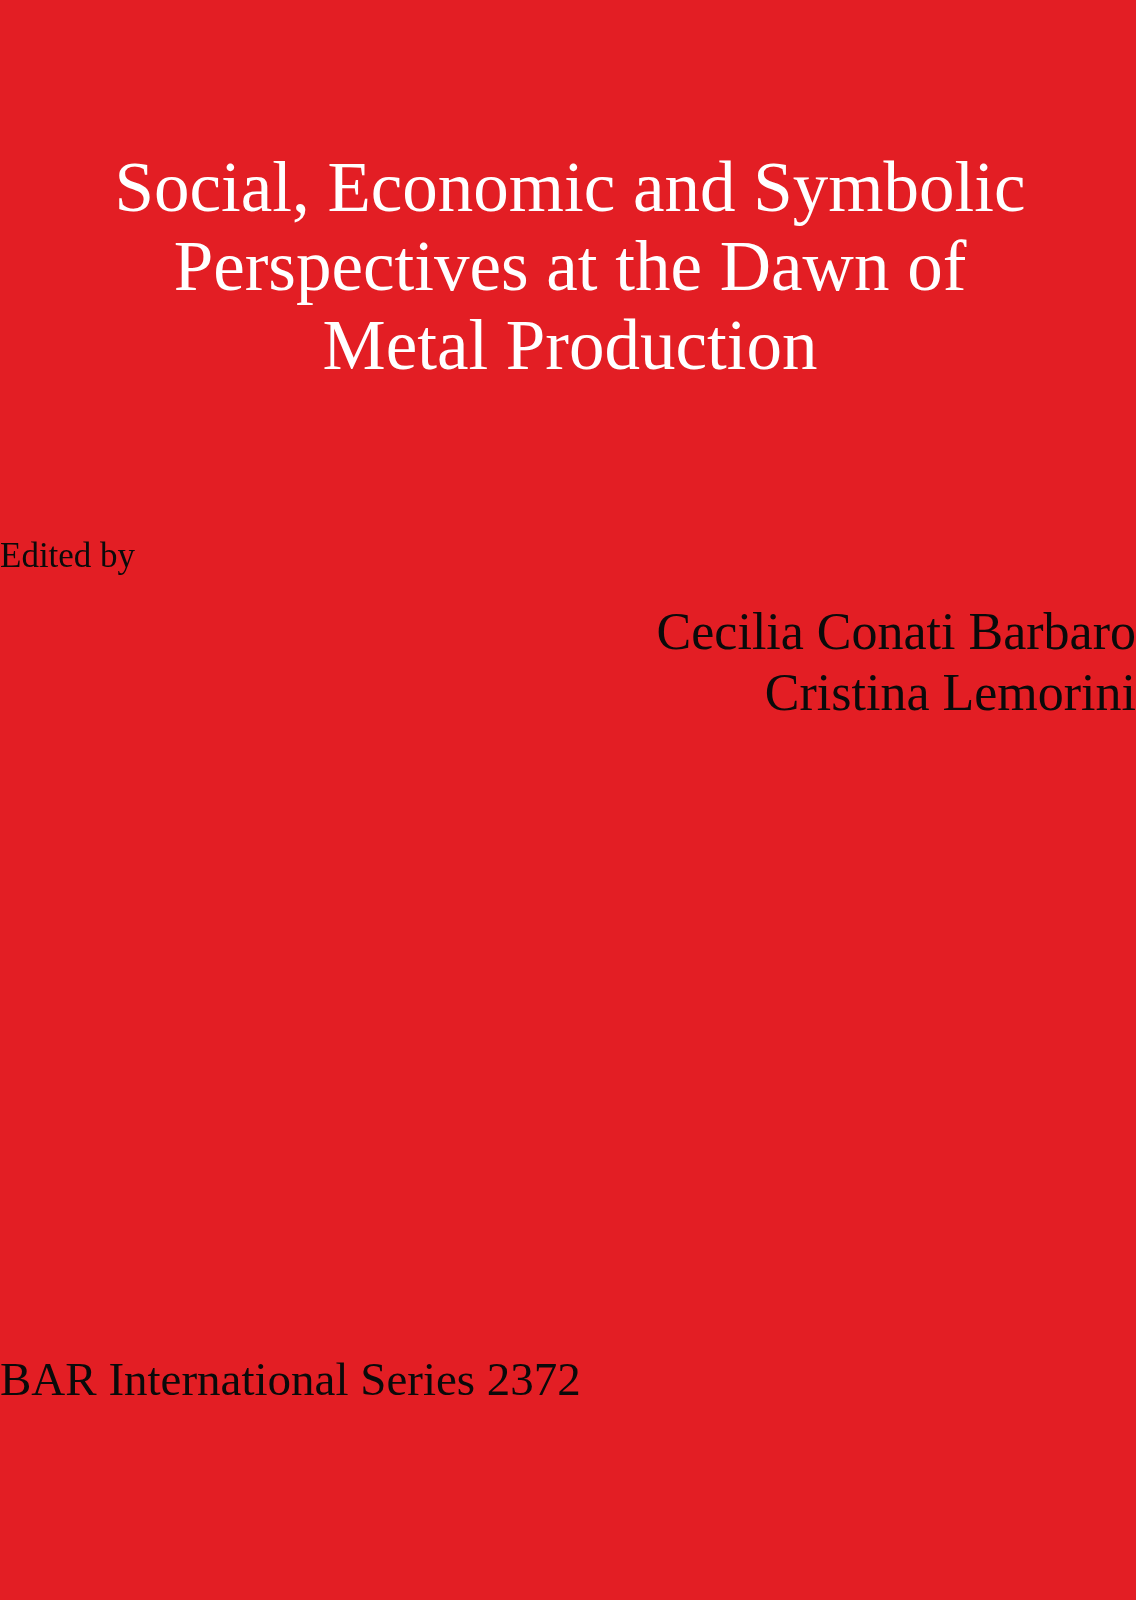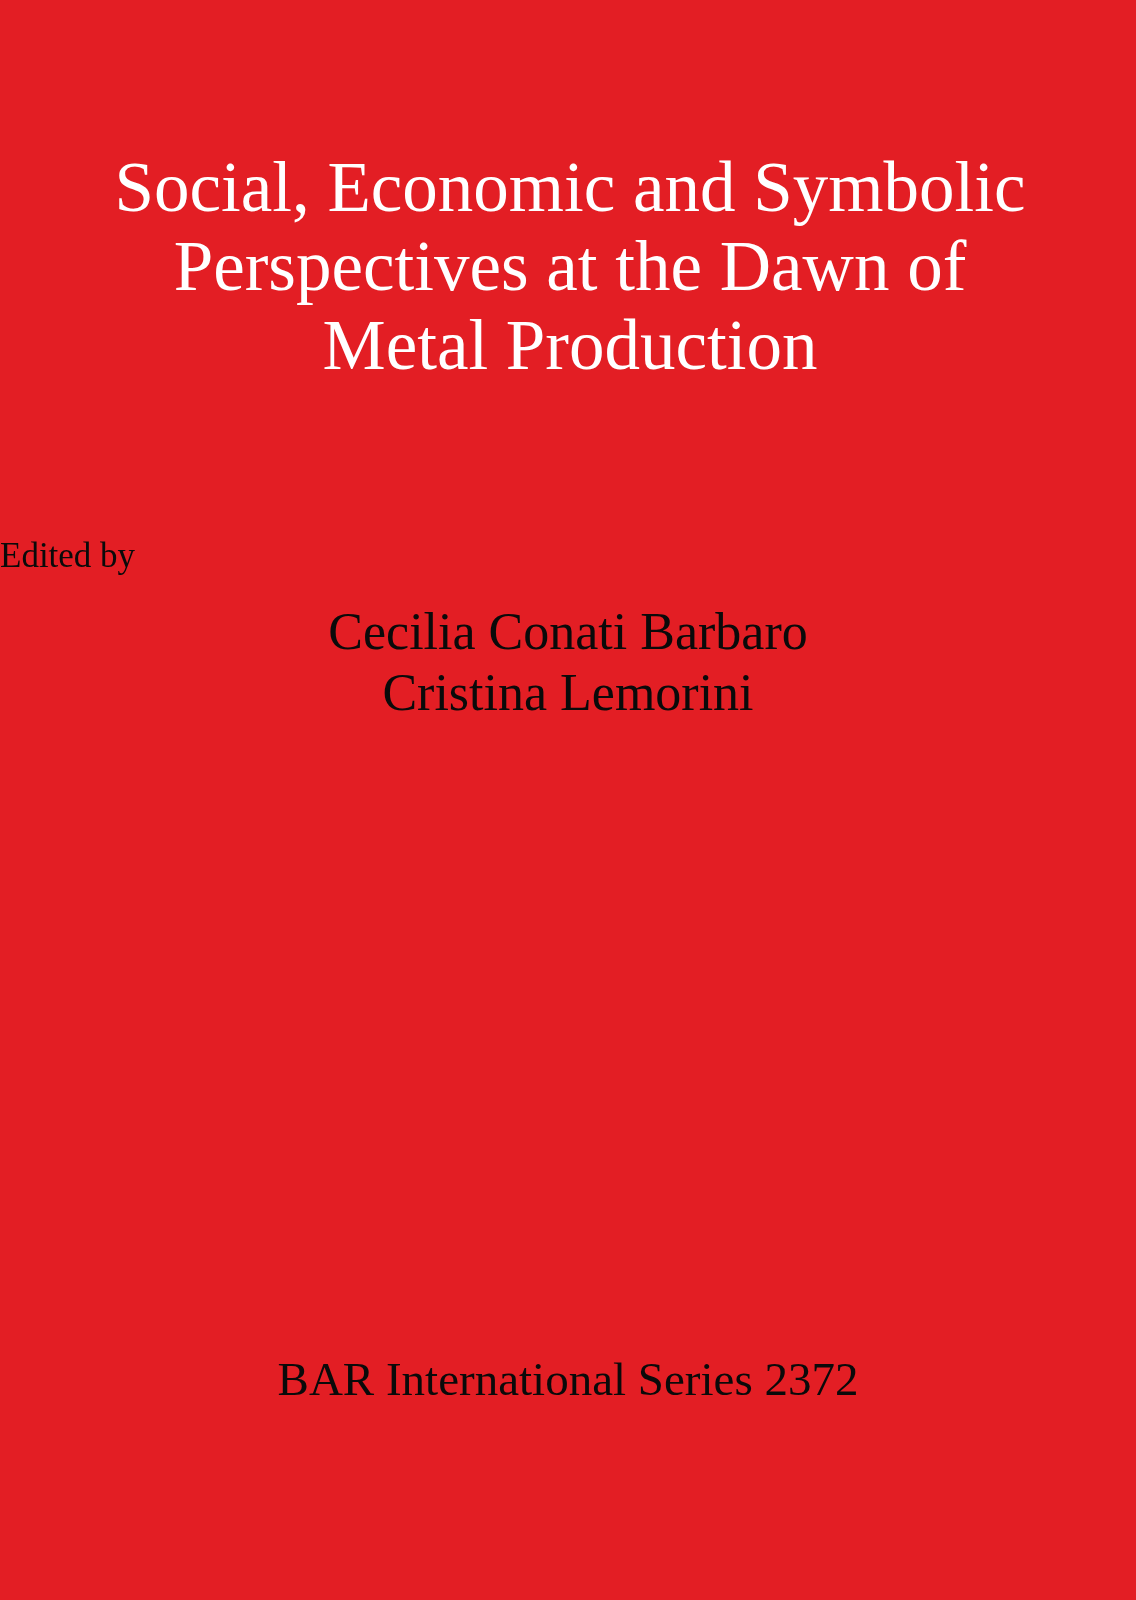--- a/index.html
+++ b/index.html
@@ -39,30 +39,29 @@
     width: 100%;
     text-align: left;
     font-size: 35px;
     line-height: 44px;
   }
   .editors {
     position: absolute;
     top: 601px;
     left: 0;
     width: 100%;
-    text-align: center;
+    text-align: right;
     font-size: 52px;
     line-height: 61px;
   }
   .footer {
     position: absolute;
     top: 1355px;
     left: 0;
     width: 100%;
-    text-align: center;
     font-size: 47px;
     line-height: 49px;
   }
 </style>
 </head>
 <body>
 
 <div class="cover">
 
   <h1 class="title">

